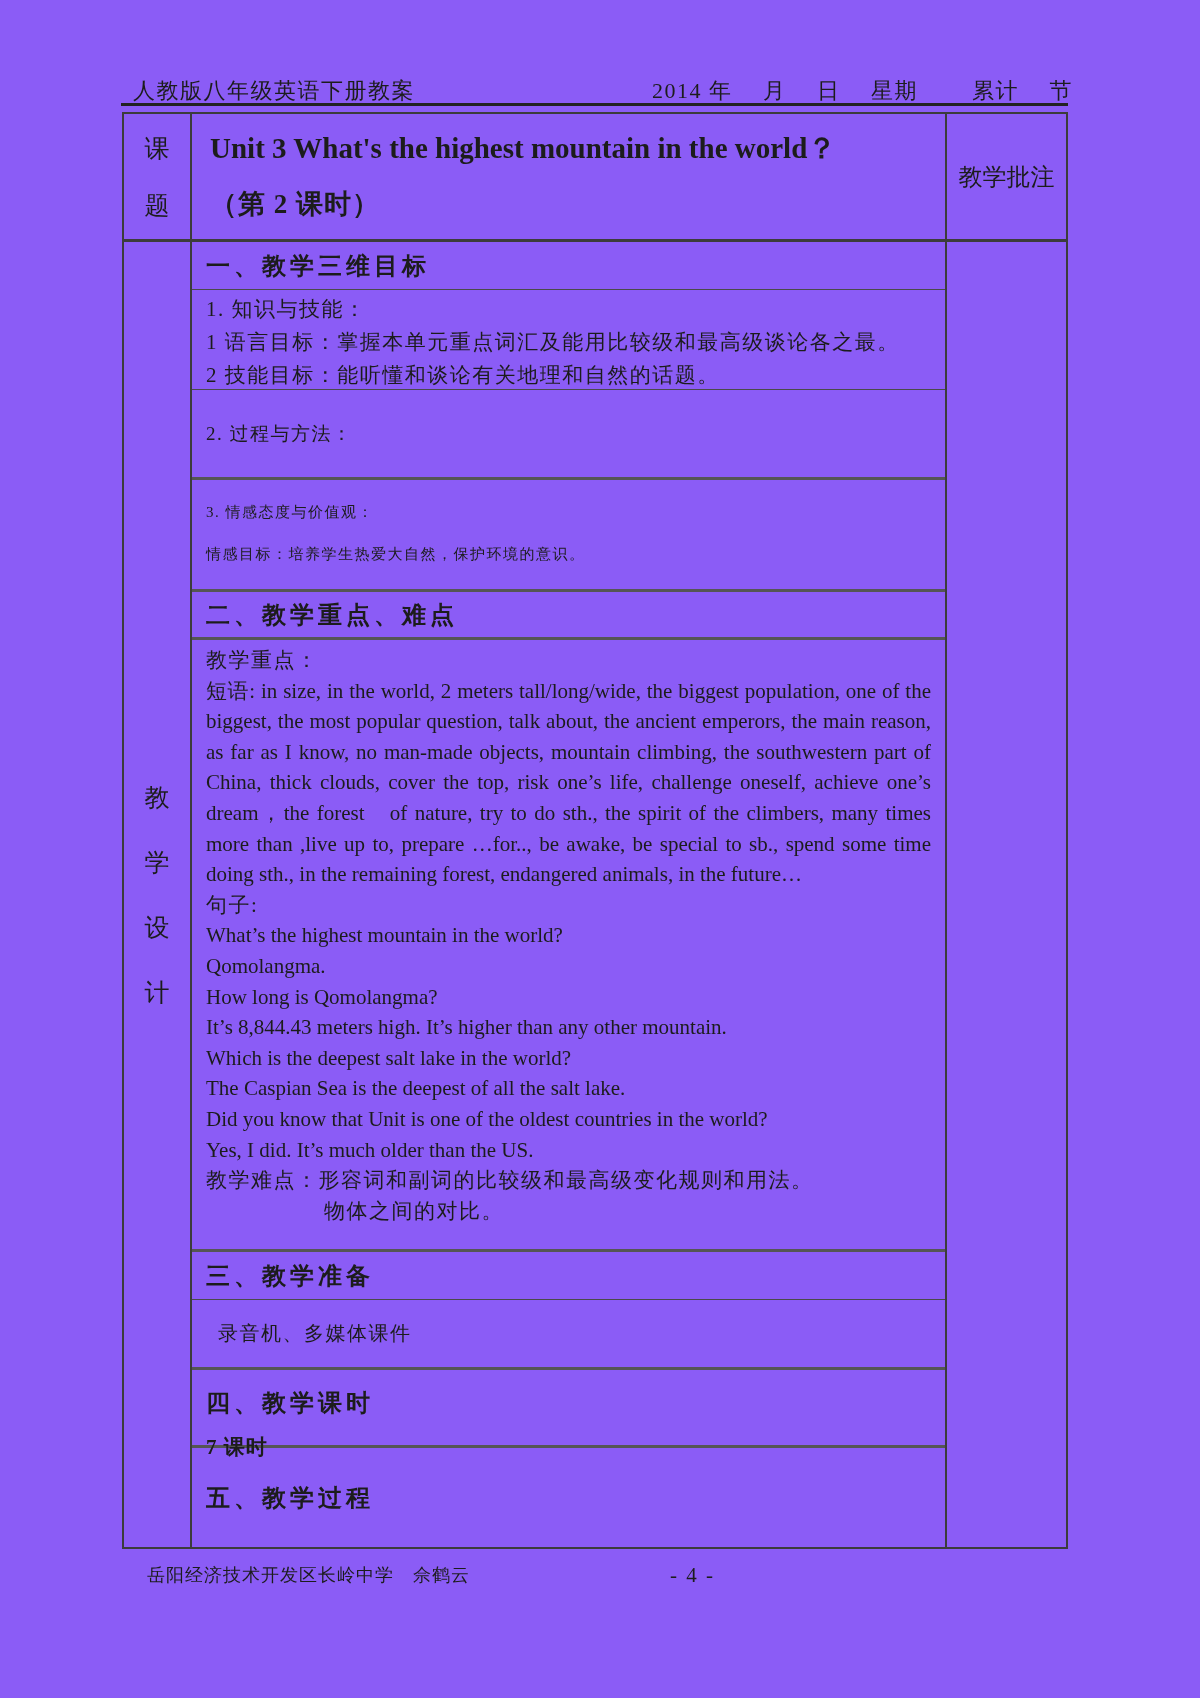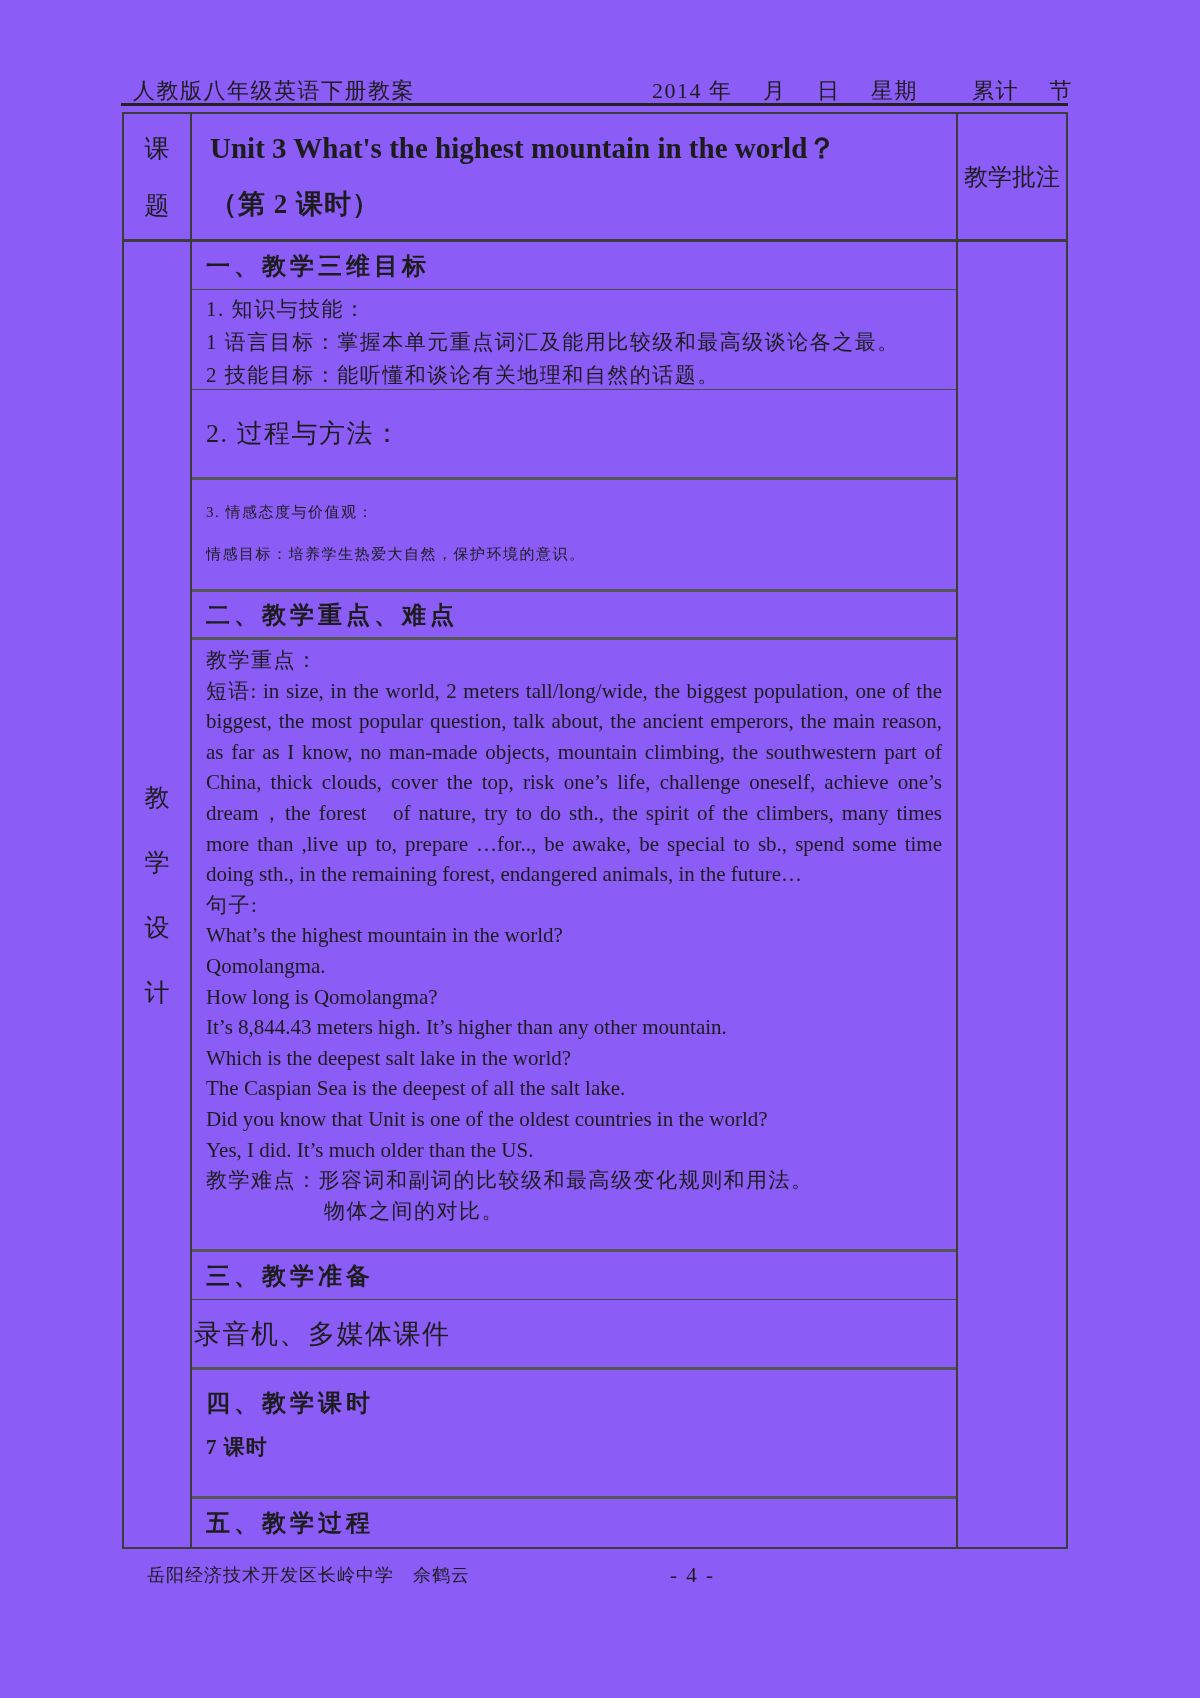--- a/index.html
+++ b/index.html
@@ -39,21 +39,21 @@
   .title-row { height: 128px; border-bottom: 3px solid #3c3c3c; }
   .body-row { flex: 1; min-height: 0; }
 
   .col-label {
     width: 68px; border-right: 2px solid #3c3c3c;
     display: flex; flex-direction: column;
     align-items: center; justify-content: center;
     font-size: 25px; letter-spacing: 0;
   }
   .col-note {
-    width: 110px; border-left: 2px solid #3c3c3c;
+    width: 121px; border-left: 2px solid #3c3c3c;
     display: flex; align-items: center; justify-content: center;
     font-size: 24px;
   }
   .col-main { flex: 1; min-width: 0; display: flex; flex-direction: column; }
 
   .title-label { gap: 24px; }
   .side-label { gap: 32px; }
 
   .title-cell {
     flex: 1; min-width: 0;
@@ -70,35 +70,35 @@
 
   .heading-row {
     height: 48px; display: flex; align-items: center;
     padding-left: 14px;
     font-size: 24px; font-weight: bold; letter-spacing: 4px;
   }
   .zh { letter-spacing: 1.5px; }
 
   .r-knowledge { height: 100px; padding: 3px 14px 0 14px; font-size: 21px; }
   .r-knowledge div { line-height: 33px; }
-  .r-process { height: 90px; display: flex; align-items: center; padding-left: 14px; font-size: 26px; }
+  .r-process { height: 90px; display: flex; align-items: center; padding-left: 14px; font-size: 19px; }
   .r-emotion { height: 112px; padding: 11px 14px 0 14px; font-size: 15px; }
   .r-emotion div { line-height: 42px; }
 
   .r-big { height: 612px; padding: 5px 14px 0 14px; font-size: 21px; }
   .r-big .ln { line-height: 30.6px; }
   .phrases {
     line-height: 30.6px;
     text-align: justify;
     text-justify: inter-word;
   }
   .indent2 { padding-left: 118px; }
 
-  .r-prep { height: 70px; display: flex; align-items: center; padding-left: 2px; font-size: 27px; }
-  .r-periods { height: 129px; padding: 10px 0 0 14px; }
+  .r-prep { height: 70px; display: flex; align-items: center; padding-left: 26px; font-size: 20px; }
+  .r-periods { height: 78px; padding: 10px 0 0 14px; }
   .r-periods .ph { font-size: 24px; font-weight: bold; letter-spacing: 4px; line-height: 46px; }
   .r-periods .pv { font-size: 21px; font-weight: bold; letter-spacing: 1px; line-height: 42px; }
   .r-procedure { flex: 1; display: flex; align-items: center; padding-left: 14px;
     font-size: 24px; font-weight: bold; letter-spacing: 4px; }
 
   
   .ftr-left { position: absolute; left: 147px; top: 1563px; font-size: 18px; letter-spacing: 1px; }
   .ftr-page { position: absolute; left: 670px; top: 1563px; font-size: 21px; letter-spacing: 2px; }
 </style>
 </head>

